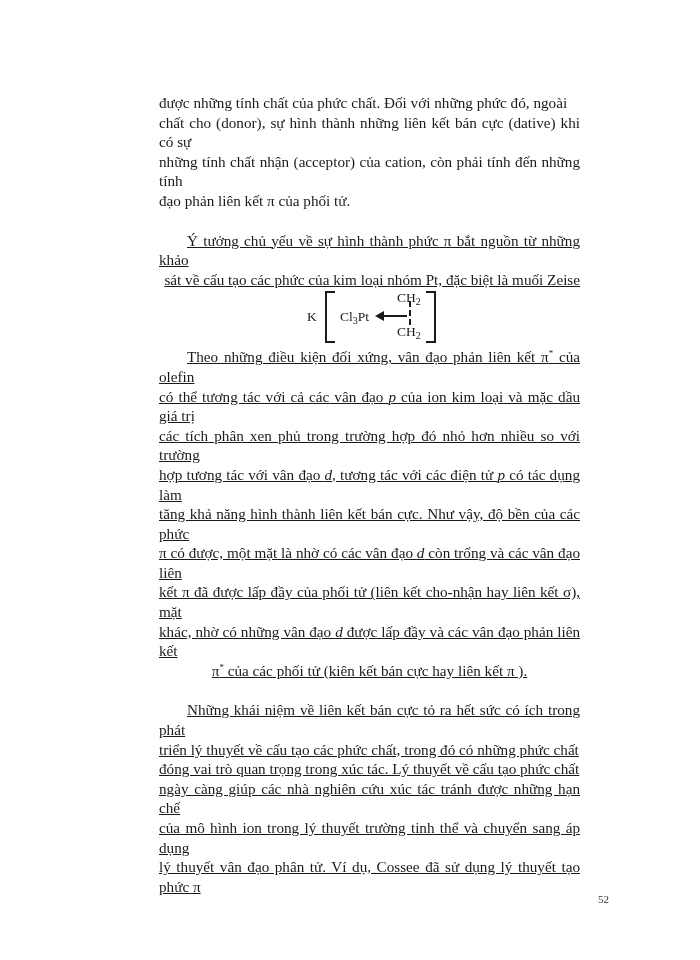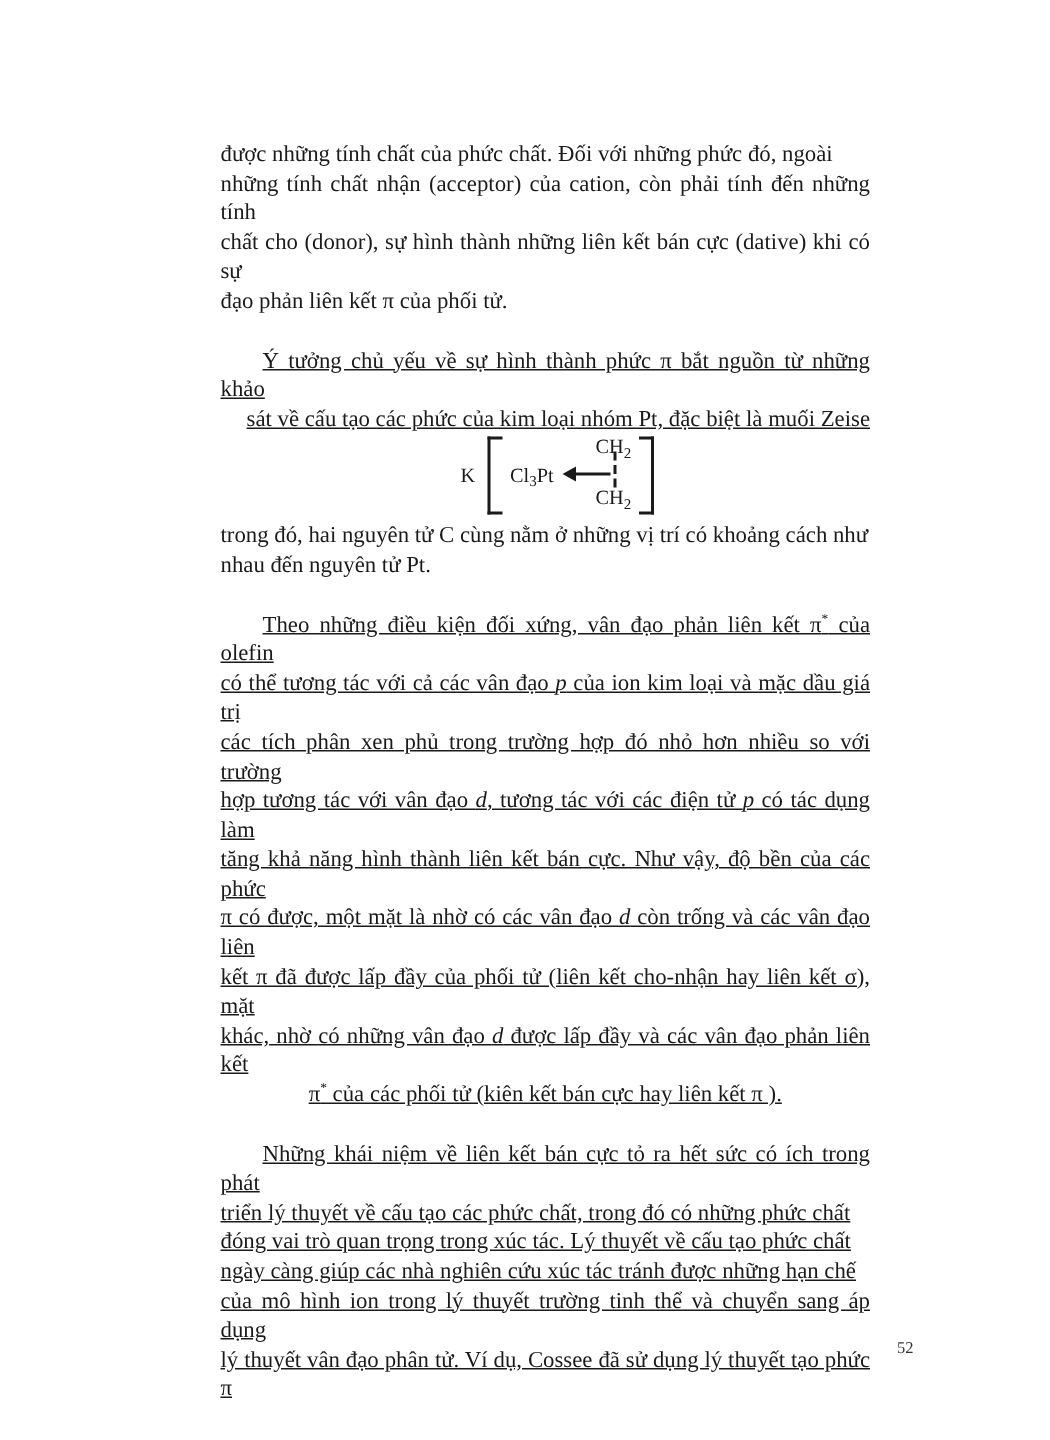--- a/index.html
+++ b/index.html
@@ -3,21 +3,21 @@
 <meta charset="utf-8">
 <style>
   html, body { margin: 0; padding: 0; background: #ffffff; }
   body { width: 700px; height: 960px; position: relative; overflow: hidden; }
   .page {
     position: absolute; left: 147px; top: 93px; width: 433px;
     font-family: "Liberation Serif", "DejaVu Serif", serif;
     font-size: 15.2px; line-height: 19.6px; color: #1a1a1a;
     text-align: justify;
   }
-  .para { margin: 0 0 20px 0; }
+  .para { margin: 0 0 20px 12px; }
   .para.indent { text-indent: 28px; text-decoration: underline; }
   .para.nobottom { margin-bottom: 0; }
   .line { display: block; }
   i { font-style: italic; }
   sup { font-size: 9px; vertical-align: 6px; line-height: 0; }
   sub { font-size: 10px; vertical-align: -3px; line-height: 0; }
   .formula {
     position: relative; height: 56px; margin: 0 0 2px 0; font-size: 13.5px;
   }
   .formula .k { position: absolute; left: 160px; top: 18px; }
@@ -47,46 +47,42 @@
     font-family: "Liberation Serif", "DejaVu Serif", serif; font-size: 11px; color: #333;
   }
 </style>
 </head>
 <body>
 
 <div class="page">
 
   <p class="para">
     <span class="line">được những tính chất của phức chất. Đối với những phức đó, ngoài</span>
+    <span class="line">chất cho (donor), sự hình thành những liên kết bán cực (dative) khi có sự</span>
     <span class="line">những tính chất nhận (acceptor) của cation, còn phải tính đến những tính</span>
-    <span class="line">chất cho (donor), sự hình thành những liên kết bán cực (dative) khi có sự</span>
     <span class="line" style="text-align:left">đạo phản liên kết π của phối tử.</span>
   </p>
 
   <p class="para indent nobottom">
     <span>Ý tưởng chủ yếu về sự hình thành phức π bắt nguồn từ những khảo</span>
     <span class="line" style="text-indent:0;text-align:right">sát về cấu tạo các phức của kim loại nhóm Pt, đặc biệt là muối Zeise</span>
   </p>
 
   <div class="formula">
     <span class="k">K</span>
     <span class="lb"></span>
     <span class="cl3pt"><span>Cl</span><sub>3</sub><span>Pt</span></span>
     <span class="arrowhead"></span>
     <span class="arrow"></span>
     <span class="ch2top"><span>CH</span><sub>2</sub></span>
     <span class="dash"></span>
     <span class="ch2bot"><span>CH</span><sub>2</sub></span>
     <span class="rb"></span>
   </div>
 
-  <p class="para">
-    <span class="line">trong đó, hai nguyên tử C cùng nằm ở những vị trí có khoảng cách như</span>
-    <span class="line" style="text-align:left">nhau đến nguyên tử Pt.</span>
-  </p>
 
   <p class="para indent">
     <span><span>Theo những điều kiện đối xứng, vân đạo phản liên kết π</span><sup>*</sup><span> của olefin</span></span>
     <span class="line" style="text-indent:0"><span>có thể tương tác với cả các vân đạo </span><i>p</i><span> của ion kim loại và mặc dầu giá trị</span></span>
     <span class="line" style="text-indent:0">các tích phân xen phủ trong trường hợp đó nhỏ hơn nhiều so với trường</span>
     <span class="line" style="text-indent:0"><span>hợp tương tác với vân đạo </span><i>d</i><span>, tương tác với các điện tử </span><i>p</i><span> có tác dụng làm</span></span>
     <span class="line" style="text-indent:0">tăng khả năng hình thành liên kết bán cực. Như vậy, độ bền của các phức</span>
     <span class="line" style="text-indent:0"><span>π có được, một mặt là nhờ có các vân đạo </span><i>d</i><span> còn trống và các vân đạo liên</span></span>
     <span class="line" style="text-indent:0">kết π đã được lấp đầy của phối tử (liên kết cho-nhận hay liên kết σ), mặt</span>
     <span class="line" style="text-indent:0"><span>khác, nhờ có những vân đạo </span><i>d</i><span> được lấp đầy và các vân đạo phản liên kết</span></span>

